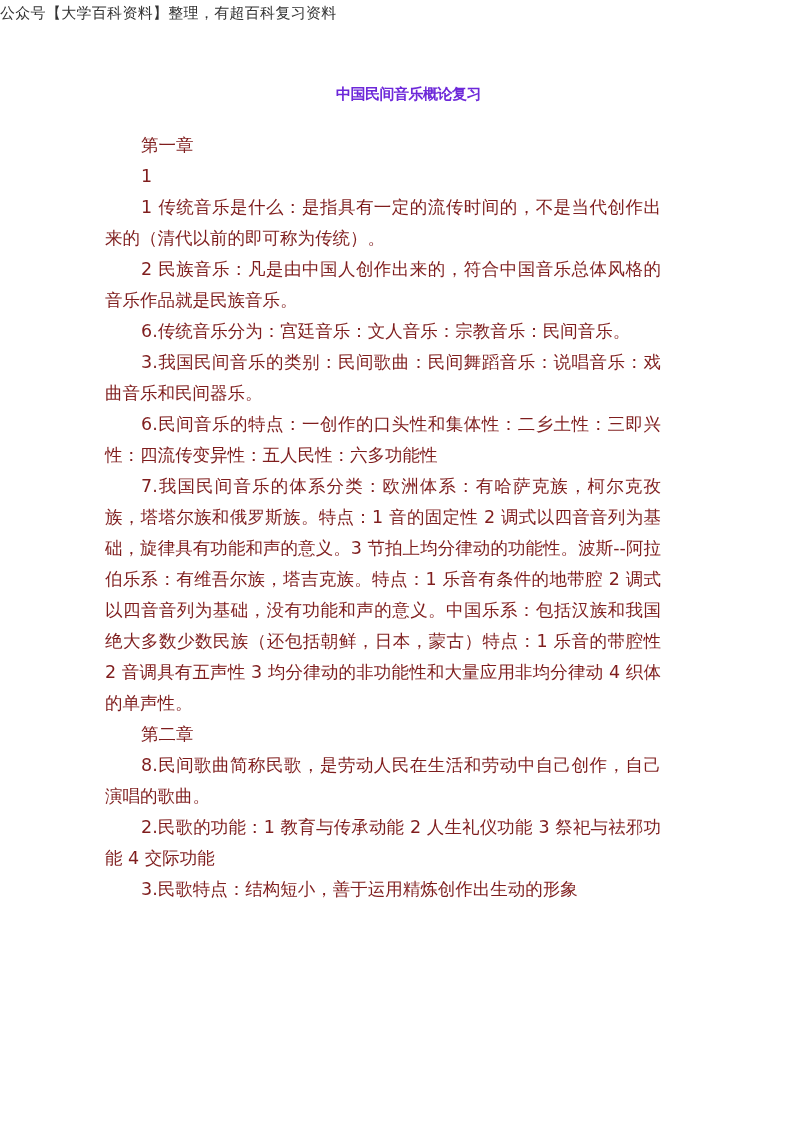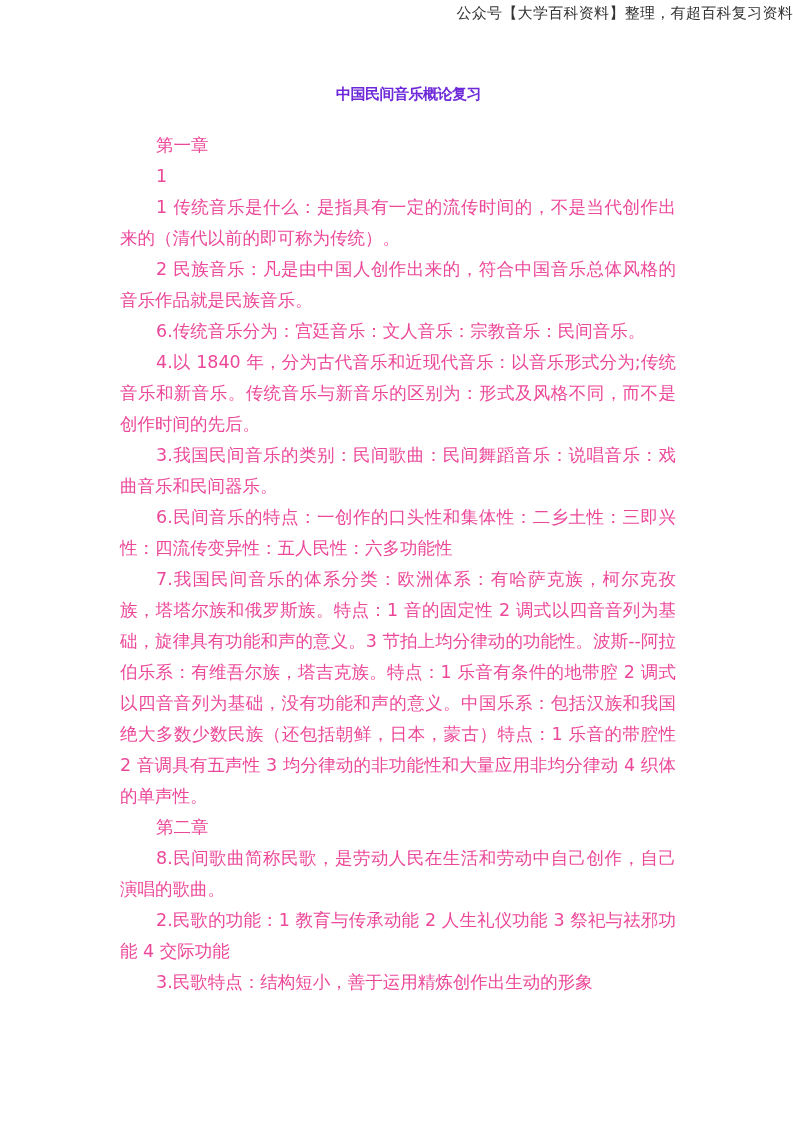--- a/index.html
+++ b/index.html
@@ -13,21 +13,21 @@
       position: relative;
       overflow: hidden;
       color: #1a1a1a;
       font-family: "DejaVu Sans", "Liberation Sans", sans-serif;
     }
     .page-header {
       position: absolute;
       top: 2px;
       left: 0;
       width: 793px;
-      text-align: right;
+      text-align: left;
       font-family: "DejaVu Serif", "Liberation Serif", serif;
       font-size: 15px;
       line-height: 22px;
       color: #333333;
       letter-spacing: 0.3px;
     }
     .doc-title {
       position: absolute;
       top: 80px;
       left: 0;
@@ -36,25 +36,25 @@
       font-size: 15px;
       font-weight: bold;
       line-height: 28px;
       color: #6d28d9;
       letter-spacing: -0.5px;
       padding-left: 12px;
     }
     .doc-body {
       position: absolute;
       top: 130px;
-      left: 120px;
+      left: 105px;
       width: 556px;
       font-size: 17.5px;
       line-height: 31px;
-      color: #ec4899;
+      color: #7f1d1d;
     }
     .para {
       margin: 0;
       text-indent: 36px;
       text-align: justify;
       word-break: break-all;
     }
   </style>
 </head>
 <body>
@@ -62,21 +62,20 @@
 <div class="page-header">公众号【大学百科资料】整理，有超百科复习资料</div>
 
 <h1 class="doc-title" style="margin:0;">中国民间音乐概论复习</h1>
 
 <div class="doc-body">
   <p class="para">第一章</p>
   <p class="para">1</p>
   <p class="para">1 传统音乐是什么：是指具有一定的流传时间的，不是当代创作出来的（清代以前的即可称为传统）。</p>
   <p class="para">2 民族音乐：凡是由中国人创作出来的，符合中国音乐总体风格的音乐作品就是民族音乐。</p>
   <p class="para">6.传统音乐分为：宫廷音乐：文人音乐：宗教音乐：民间音乐。</p>
-  <p class="para">4.以 1840 年，分为古代音乐和近现代音乐：以音乐形式分为;传统音乐和新音乐。传统音乐与新音乐的区别为：形式及风格不同，而不是创作时间的先后。</p>
   <p class="para">3.我国民间音乐的类别：民间歌曲：民间舞蹈音乐：说唱音乐：戏曲音乐和民间器乐。</p>
   <p class="para">6.民间音乐的特点：一创作的口头性和集体性：二乡土性：三即兴性：四流传变异性：五人民性：六多功能性</p>
   <p class="para">7.我国民间音乐的体系分类：欧洲体系：有哈萨克族，柯尔克孜族，塔塔尔族和俄罗斯族。特点：1 音的固定性 2 调式以四音音列为基础，旋律具有功能和声的意义。3 节拍上均分律动的功能性。波斯--阿拉伯乐系：有维吾尔族，塔吉克族。特点：1 乐音有条件的地带腔 2 调式以四音音列为基础，没有功能和声的意义。中国乐系：包括汉族和我国绝大多数少数民族（还包括朝鲜，日本，蒙古）特点：1 乐音的带腔性 2 音调具有五声性 3 均分律动的非功能性和大量应用非均分律动 4 织体的单声性。</p>
   <p class="para">第二章</p>
   <p class="para">8.民间歌曲简称民歌，是劳动人民在生活和劳动中自己创作，自己演唱的歌曲。</p>
   <p class="para">2.民歌的功能：1 教育与传承动能 2 人生礼仪功能 3 祭祀与祛邪功能 4 交际功能</p>
   <p class="para">3.民歌特点：结构短小，善于运用精炼创作出生动的形象</p>
 </div>
 
 </body></html>

